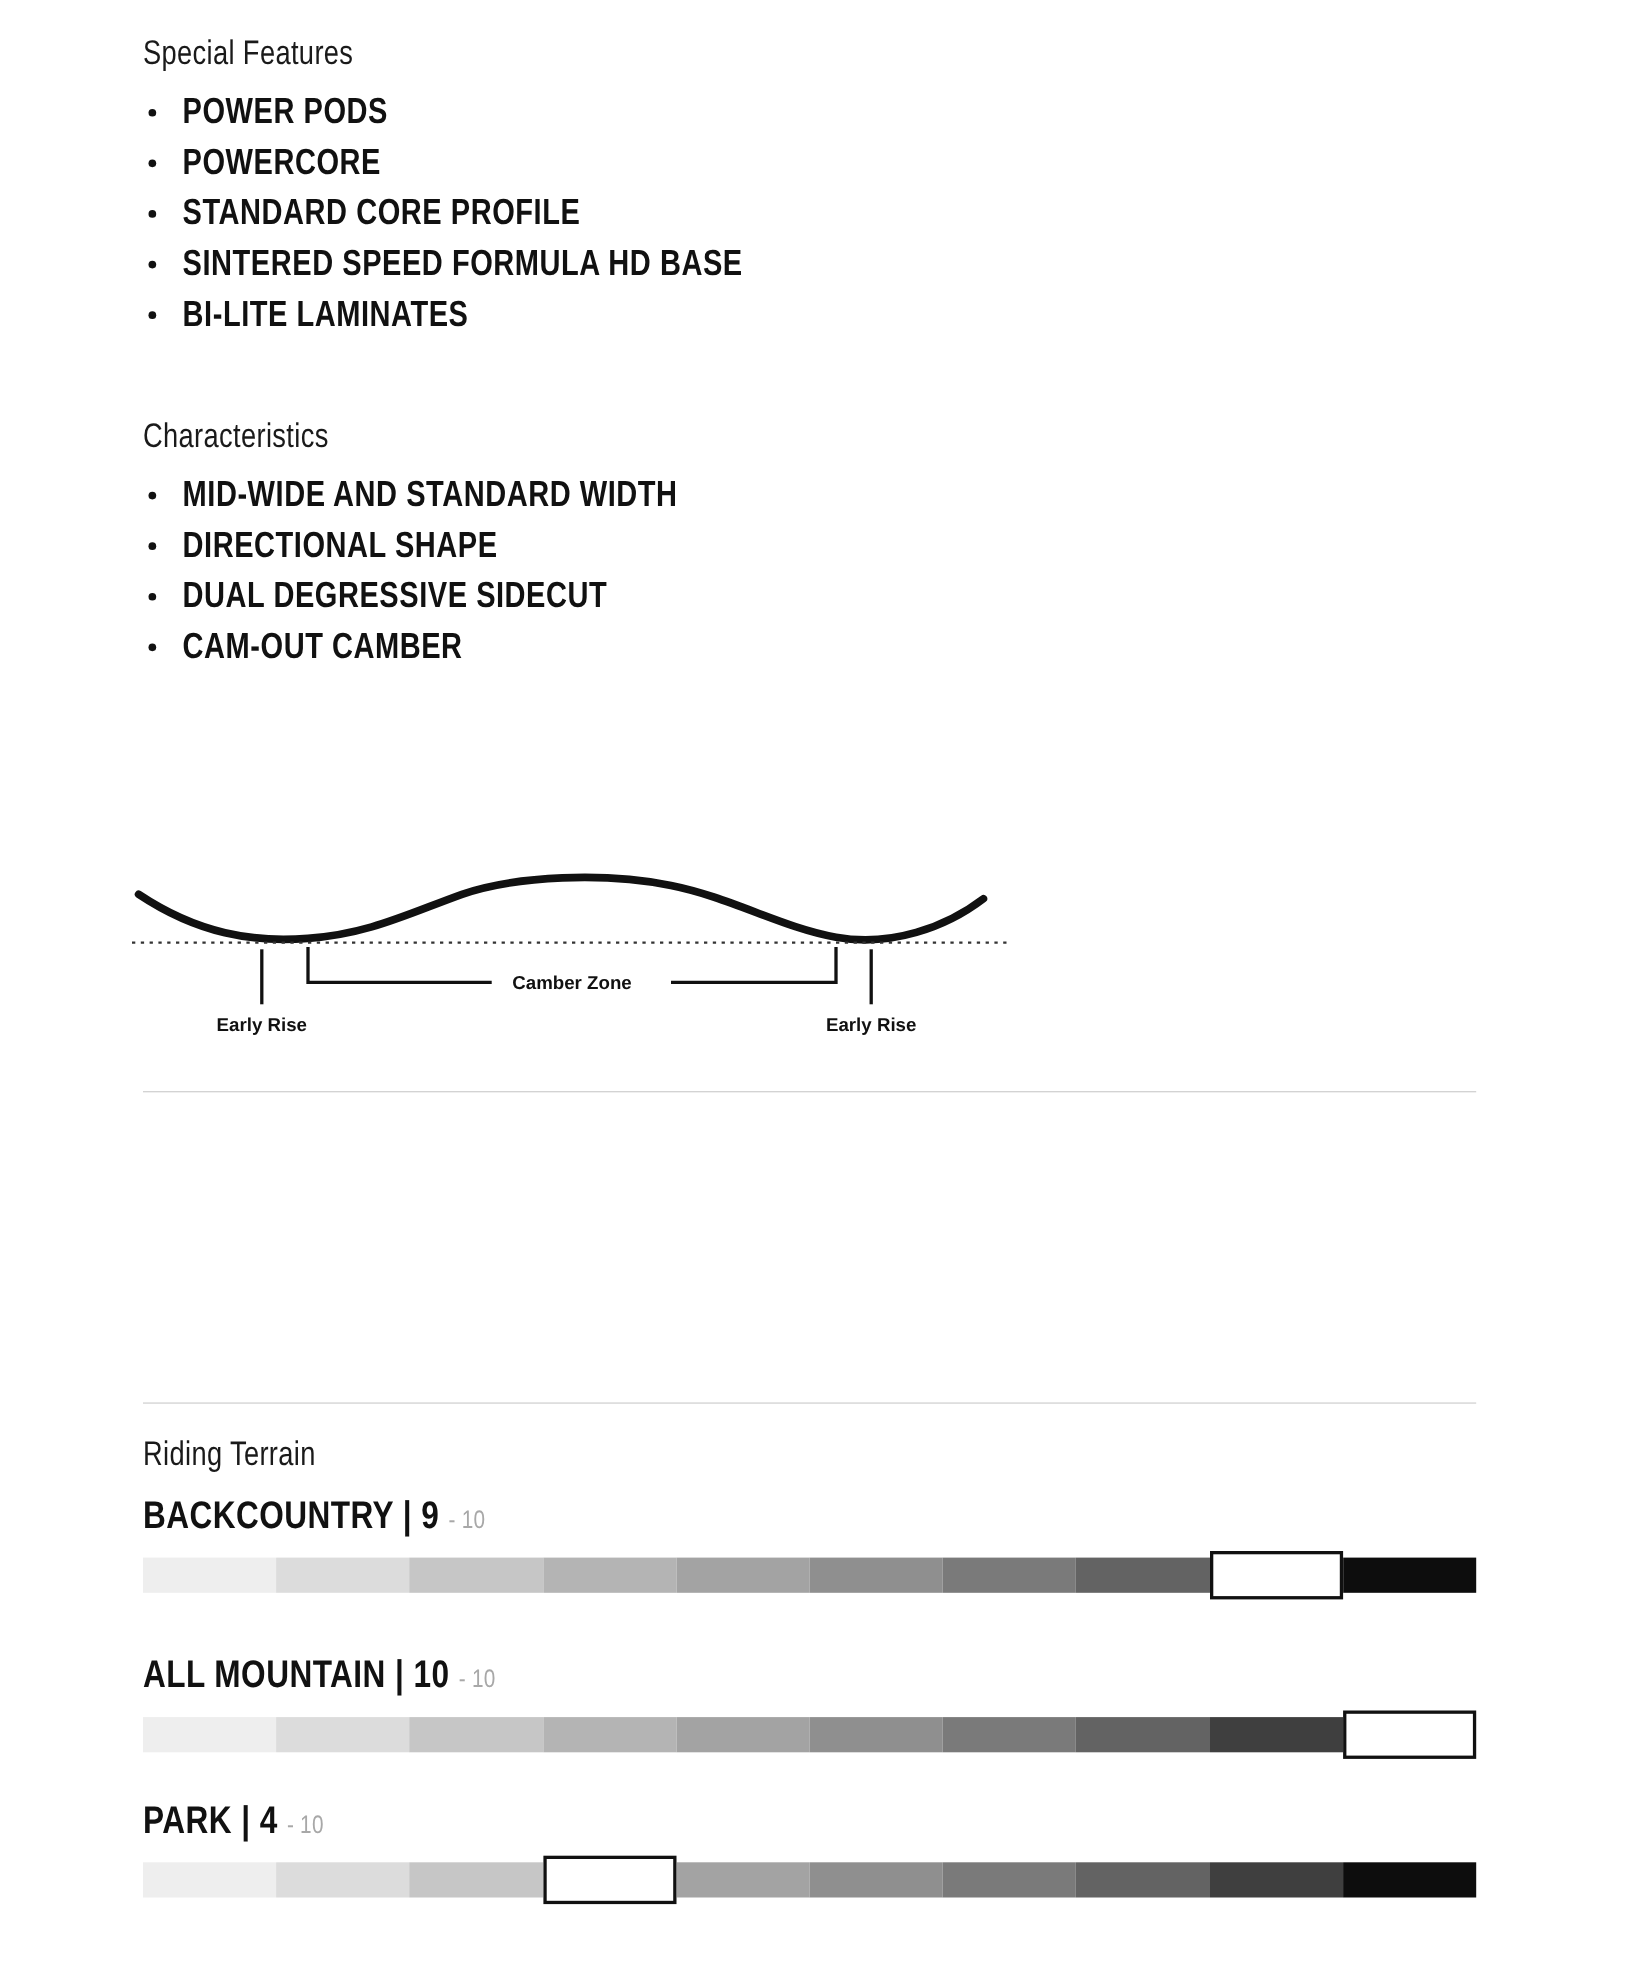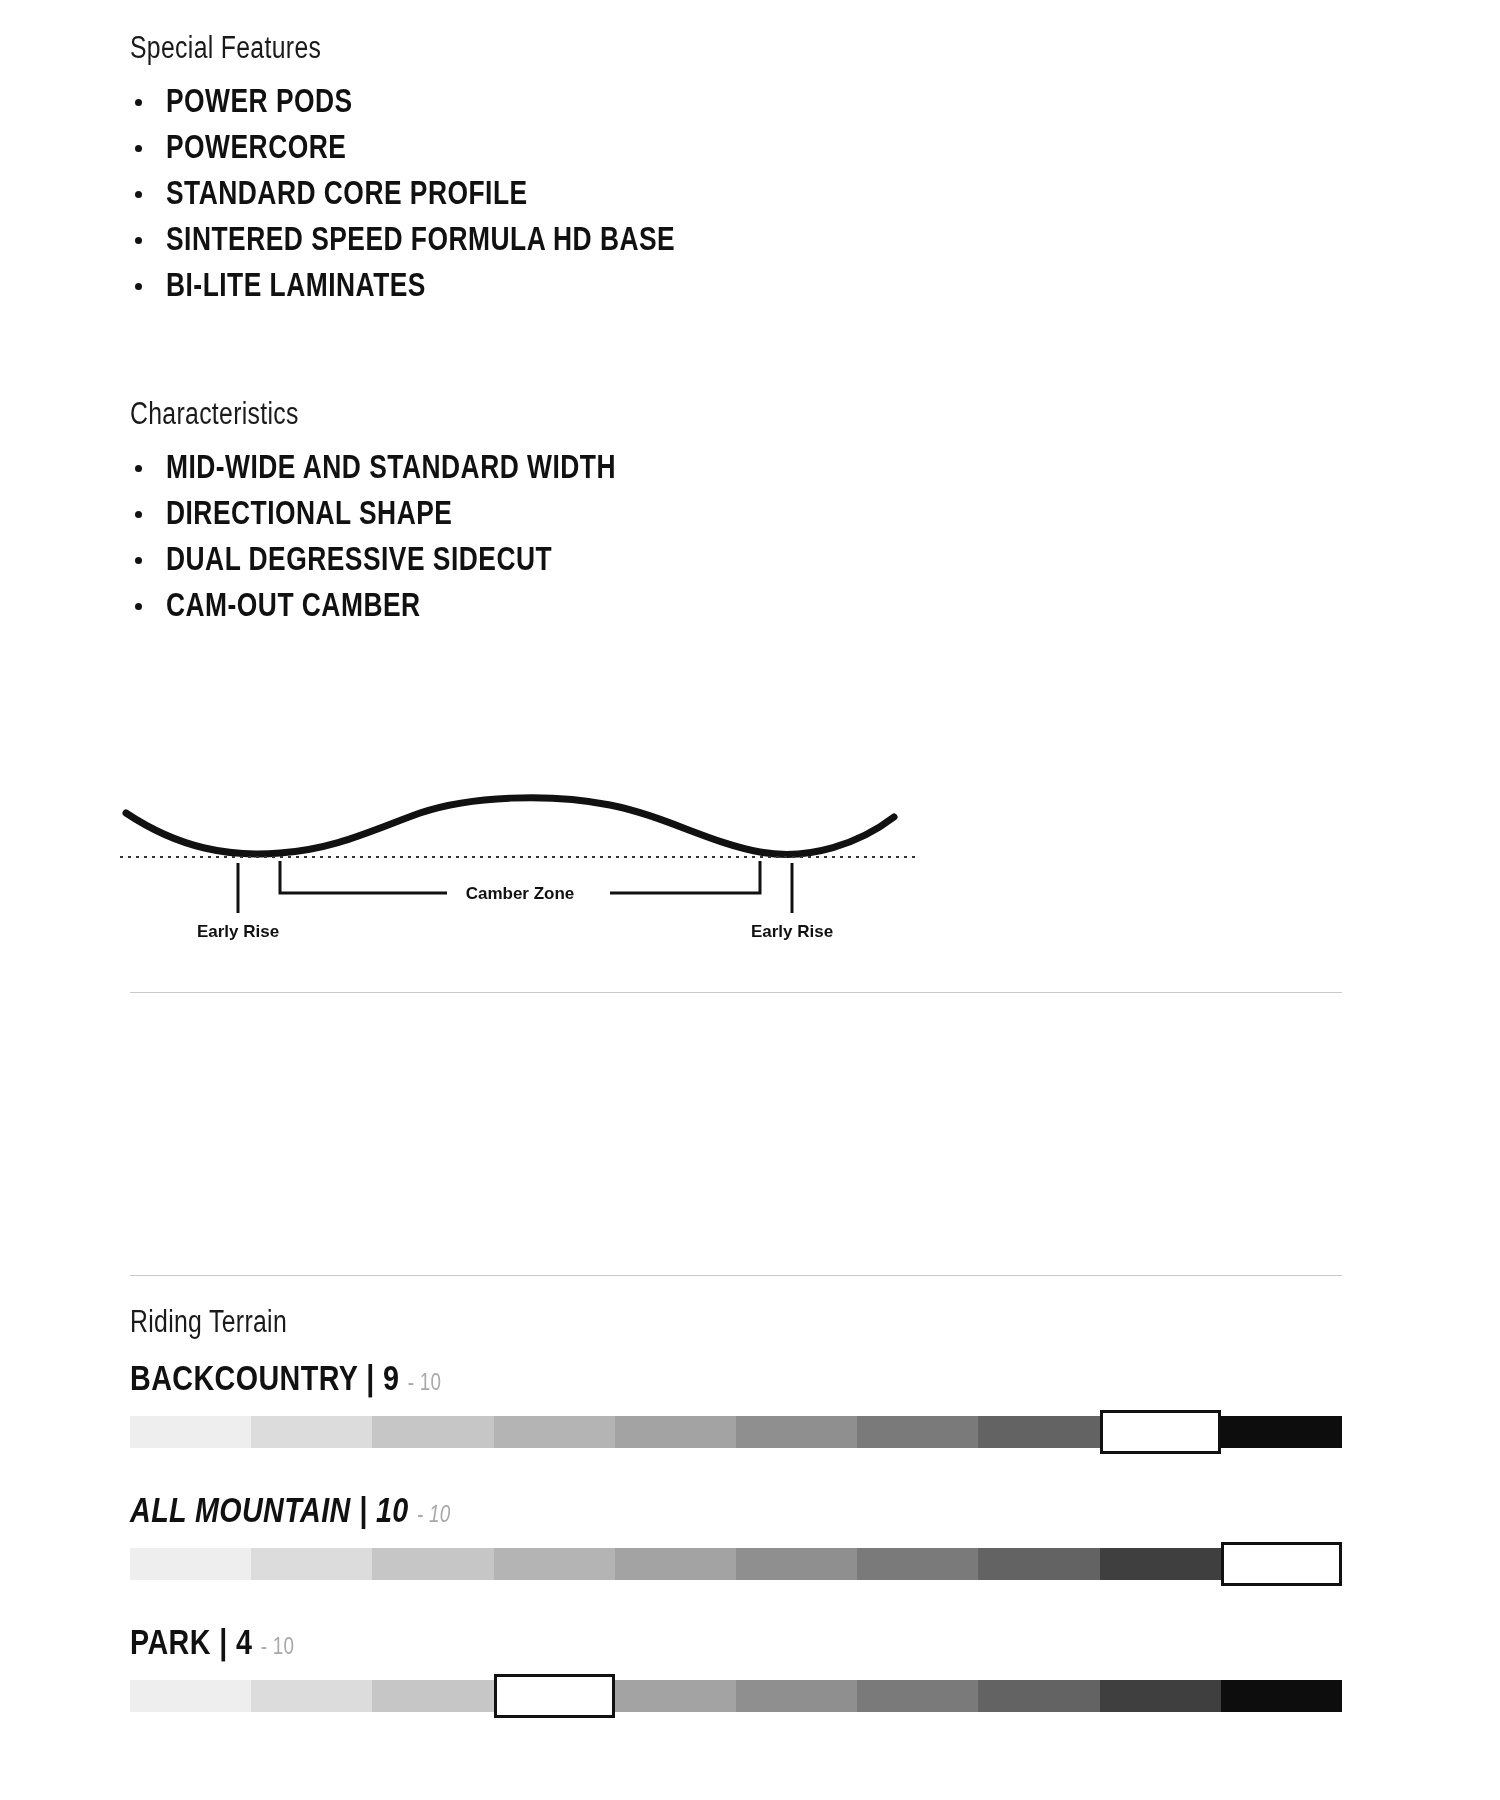--- a/index.html
+++ b/index.html
@@ -136,21 +136,21 @@
     <div class="sec-heading">Special Features</div>
     <ul class="bullets" id="sf-list">
         <li><span class="bullet-dot"></span><span class="bullet-text">POWER PODS</span></li>
         <li><span class="bullet-dot"></span><span class="bullet-text">POWERCORE</span></li>
         <li><span class="bullet-dot"></span><span class="bullet-text">STANDARD CORE PROFILE</span></li>
         <li><span class="bullet-dot"></span><span class="bullet-text">SINTERED SPEED FORMULA HD BASE</span></li>
         <li><span class="bullet-dot"></span><span class="bullet-text">BI-LITE LAMINATES</span></li>
       </ul>
   </div>
 
-  <div class="section" id="characteristics" style="top:396px;">
+  <div class="section" id="characteristics" style="top:378px;">
     <div class="sec-heading">Characteristics</div>
     <ul class="bullets" id="ch-list">
         <li><span class="bullet-dot"></span><span class="bullet-text">MID-WIDE AND STANDARD WIDTH</span></li>
         <li><span class="bullet-dot"></span><span class="bullet-text">DIRECTIONAL SHAPE</span></li>
         <li><span class="bullet-dot"></span><span class="bullet-text">DUAL DEGRESSIVE SIDECUT</span></li>
         <li><span class="bullet-dot"></span><span class="bullet-text">CAM-OUT CAMBER</span></li>
       </ul>
   </div>
 
   <div class="camber-wrap">
@@ -190,21 +190,21 @@
             <div class="seg" style="left: 242.4px; width: 121.2px; background: rgb(198, 198, 198);"></div>
             <div class="seg" style="left: 363.6px; width: 121.2px; background: rgb(180, 180, 180);"></div>
             <div class="seg" style="left: 484.8px; width: 121.2px; background: rgb(163, 163, 163);"></div>
             <div class="seg" style="left: 606px; width: 121.2px; background: rgb(143, 143, 143);"></div>
             <div class="seg" style="left: 727.2px; width: 121.2px; background: rgb(122, 122, 122);"></div>
             <div class="seg" style="left: 848.4px; width: 121.2px; background: rgb(99, 99, 99);"></div>
             <div class="seg active" style="left: 969.6px; width: 121.2px; background: rgb(63, 63, 63);"></div>
             <div class="seg" style="left: 1090.8px; width: 121.2px; background: rgb(13, 13, 13);"></div>
           </div>
         </div>
-        <div style="margin-top: 36px; font-style: italic;">
+        <div style="margin-top: 49px;">
           <div class="rating-title"><span>ALL MOUNTAIN</span> <span>|</span> <span>10</span> <span class="outof">- 10</span></div>
           <div class="meter" style="margin-top: 12px;">
             <div class="seg" style="left: 0px; width: 121.2px; background: rgb(238, 238, 238);"></div>
             <div class="seg" style="left: 121.2px; width: 121.2px; background: rgb(220, 220, 220);"></div>
             <div class="seg" style="left: 242.4px; width: 121.2px; background: rgb(198, 198, 198);"></div>
             <div class="seg" style="left: 363.6px; width: 121.2px; background: rgb(180, 180, 180);"></div>
             <div class="seg" style="left: 484.8px; width: 121.2px; background: rgb(163, 163, 163);"></div>
             <div class="seg" style="left: 606px; width: 121.2px; background: rgb(143, 143, 143);"></div>
             <div class="seg" style="left: 727.2px; width: 121.2px; background: rgb(122, 122, 122);"></div>
             <div class="seg" style="left: 848.4px; width: 121.2px; background: rgb(99, 99, 99);"></div>

